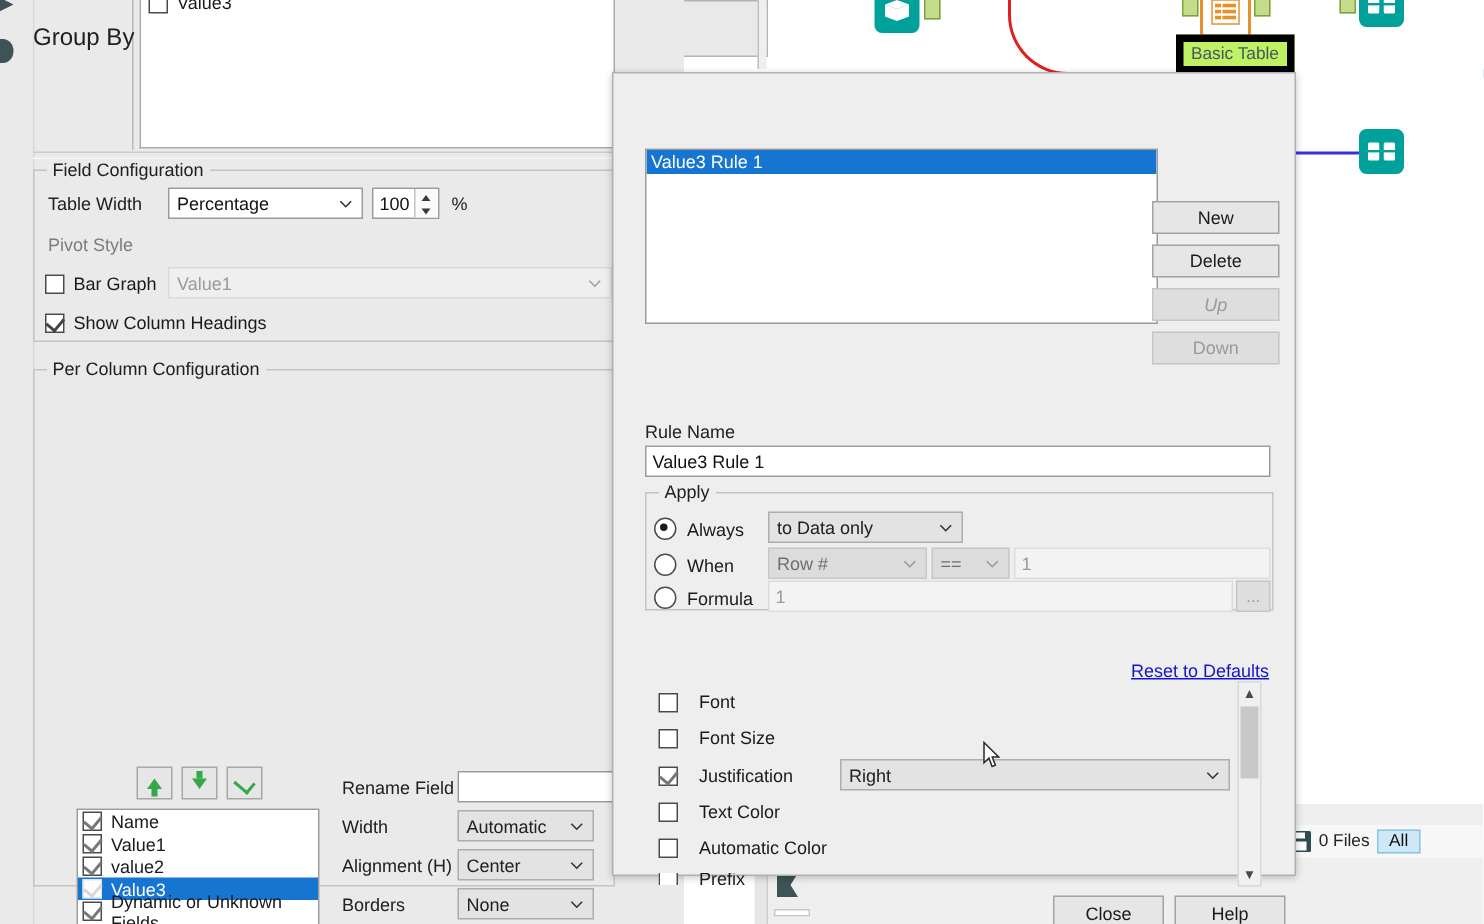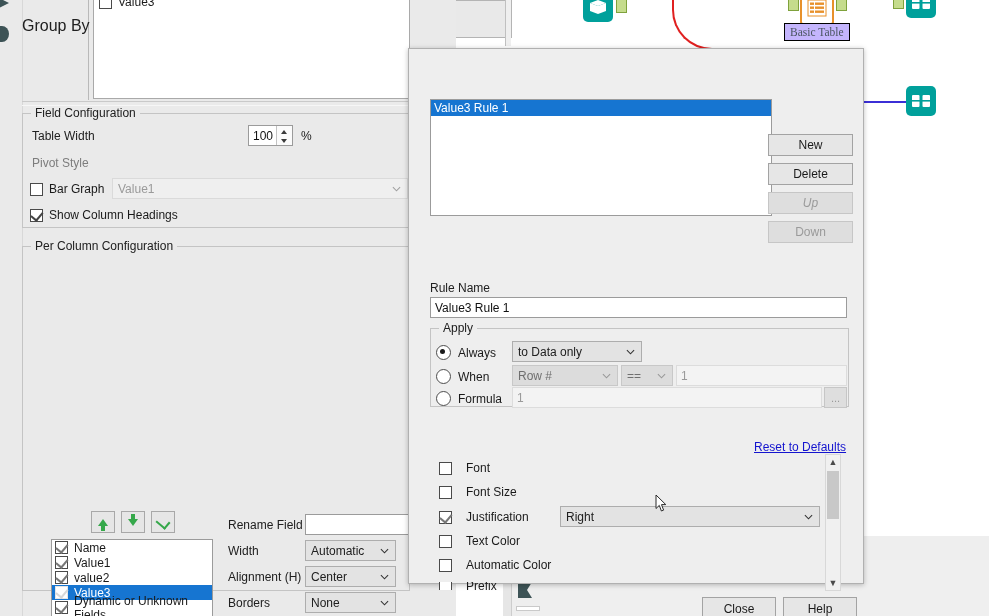--- a/index.html
+++ b/index.html
@@ -51,24 +51,23 @@
   .frame-left {
     position: absolute; left: 455px; top: 0; width: 55px; height: 36px;
     background: #e9e9e9; border: 1px solid #b4b4b4;
   }
   .frame-vline {
     position: absolute; left: 505px; top: 0; width: 5px; height: 46px;
     background: #efefef; border-left: 1px solid #c0c0c0;
   }
   .node-label {
     position: absolute;
-    background: #c4b5fd; border: 1px solid #000000;
+    background: #bef264; border: 5px solid #000000;
     font-size: 11.5px; color: #4a5560; padding: 2px 5px;
     white-space: nowrap;
-    font-family: Liberation Serif, serif;
   }
 
   
   .bottom-grey {
     position: absolute; left: 510px; top: 536px; width: 479px; height: 80px;
     background: #eeeeee;
   }
   .status-bar {
     position: absolute; left: 843px; top: 550px; width: 146px; height: 22px;
     background: #f7f7f7;
@@ -334,20 +333,26 @@
   <div class="bottom-grey"></div>
   <div class="bottom-pane-border"></div>
   <div class="bottom-white"></div>
   <div class="bottom-flag">
     <svg width="20" height="22" viewBox="0 0 20 22" aria-hidden="true">
       <path d="M2 2 L16 2 L11 10 L16 18 L2 18 Z" fill="#3d5356"></path>
     </svg>
   </div>
   <div style="position:absolute;left:516px;top:606px;width:22px;height:3px;background:#fff;border:1px solid #c9c9c9;"></div>
 
+  <div class="status-bar">
+    <span>es</span>
+    <span class="save-glyph"></span>
+    <span>0 Files</span>
+    <span class="all-chip">All</span>
+  </div>
 
   <div class="left-panel">
 
     <div class="panel-scroll-left">
       <div class="arrow-left-top"></div>
       <div class="arrow-left-bot"></div>
     </div>
 
     <div class="gb-divider"></div>
     <div class="gb-label">Group By</div>
@@ -357,20 +362,26 @@
         <span>Value3</span>
       </div>
     </div>
     <div class="sep-bar"></div>
 
     <fieldset class="grp" style="left:22px; top:106px; width:386px; height:120px;">
       <legend>Field Configuration</legend>
     </fieldset>
 
     <div class="lbl" style="left:32px; top:129px;">Table Width</div>
+    <div class="combo" style="left:112px; top:125px; width:130px;">
+      <span>Percentage</span>
+      <svg class="chev" viewBox="0 0 10 10">
+        <path d="M1 3 L5 7 L9 3" stroke="#333" stroke-width="1.2" fill="none"></path>
+      </svg>
+    </div>
     <div class="spin" style="left:248px; top:125px; width:45px;">
       <span>100</span>
       <span class="btns">
         <i class="up"></i>
         <i class="dn"></i>
       </span>
     </div>
     <div class="lbl" style="left:301px; top:129px;">%</div>
 
     <div class="lbl dis" style="left:32px; top:156px;">Pivot Style</div>

